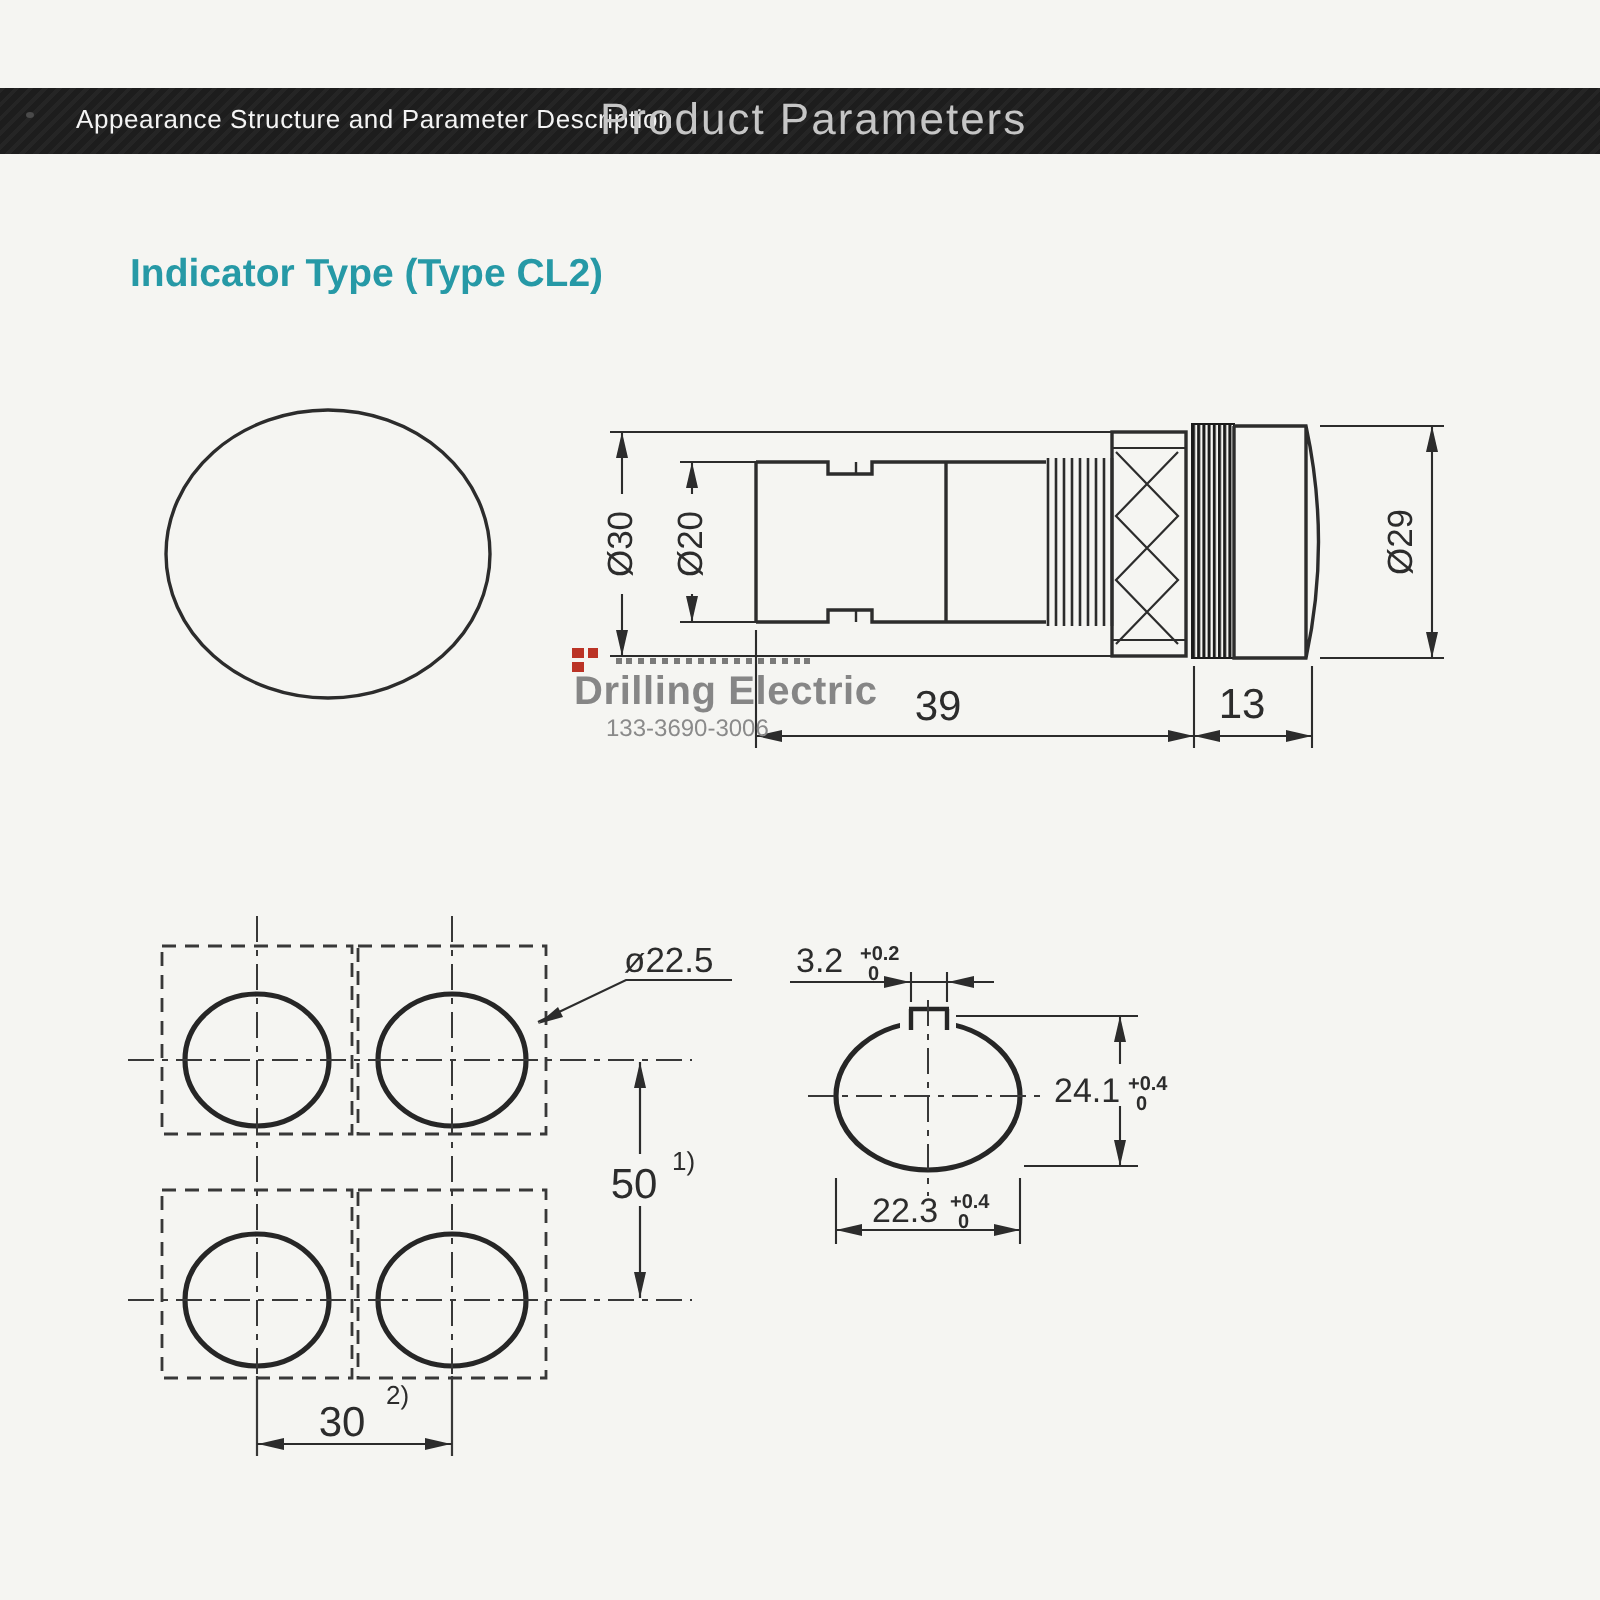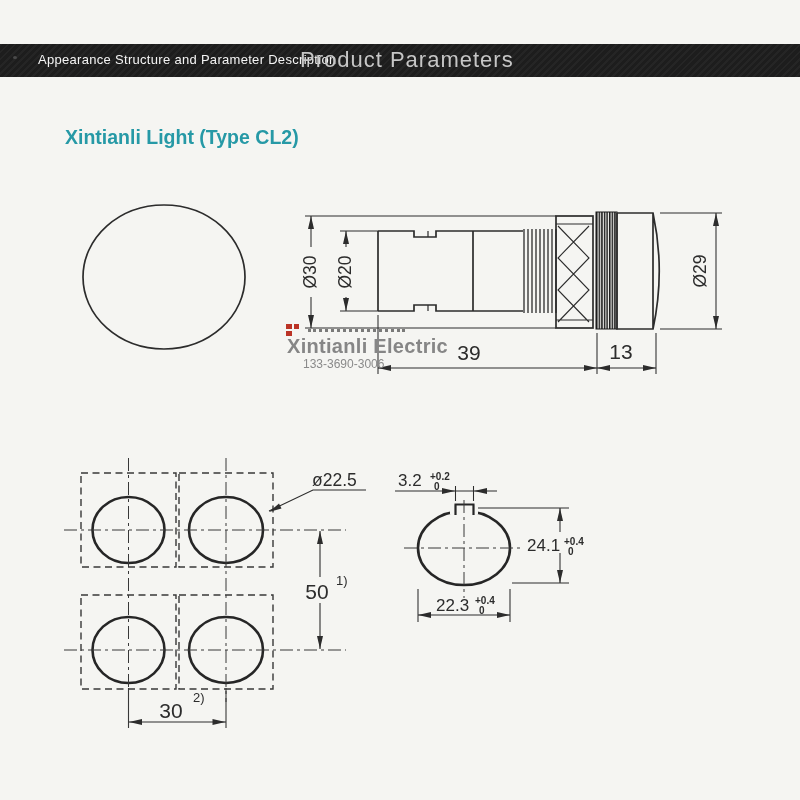--- a/index.html
+++ b/index.html
@@ -51,21 +51,21 @@
 <body>
 
 <div class="stage">
 
   <div class="header-bar">
     <span class="header-dot"></span>
     <span class="header-left">Appearance Structure and Parameter Description</span>
     <span class="header-title">Product Parameters</span>
   </div>
 
-  <div class="sec-title one">Xintianli Light (Type CL2)</div>
+  <div class="sec-title one">Indicator Type (Type CL2)</div>
 
   <svg width="800" height="800" viewBox="0 0 800 800">
     <defs>
       <pattern id="knurl" patternUnits="userSpaceOnUse" x="596" y="212" width="2.6" height="117">
         <rect x="0" y="0" width="1.5" height="117" fill="#1b1b1b"></rect>
       </pattern>
     </defs>
 
     <g>
       <ellipse cx="164" cy="277" rx="81" ry="72" fill="none" stroke="#2c2c2c" stroke-width="1.7"></ellipse>
@@ -200,17 +200,17 @@
     <text x="479" y="614" font-size="10" font-weight="bold">0</text>
   </svg>
 
   <div class="watermark">
     <span class="wm-logo">
         <i></i>
         <i></i>
         <i></i>
       </span>
     <span class="wm-dots"></span>
-    <div class="wm-company">Xintianli Electric</div>
+    <div class="wm-company">Drilling Electric</div>
     <div class="wm-phone">133-3690-3006</div>
   </div>
 
 </div>
 
 </body></html>

